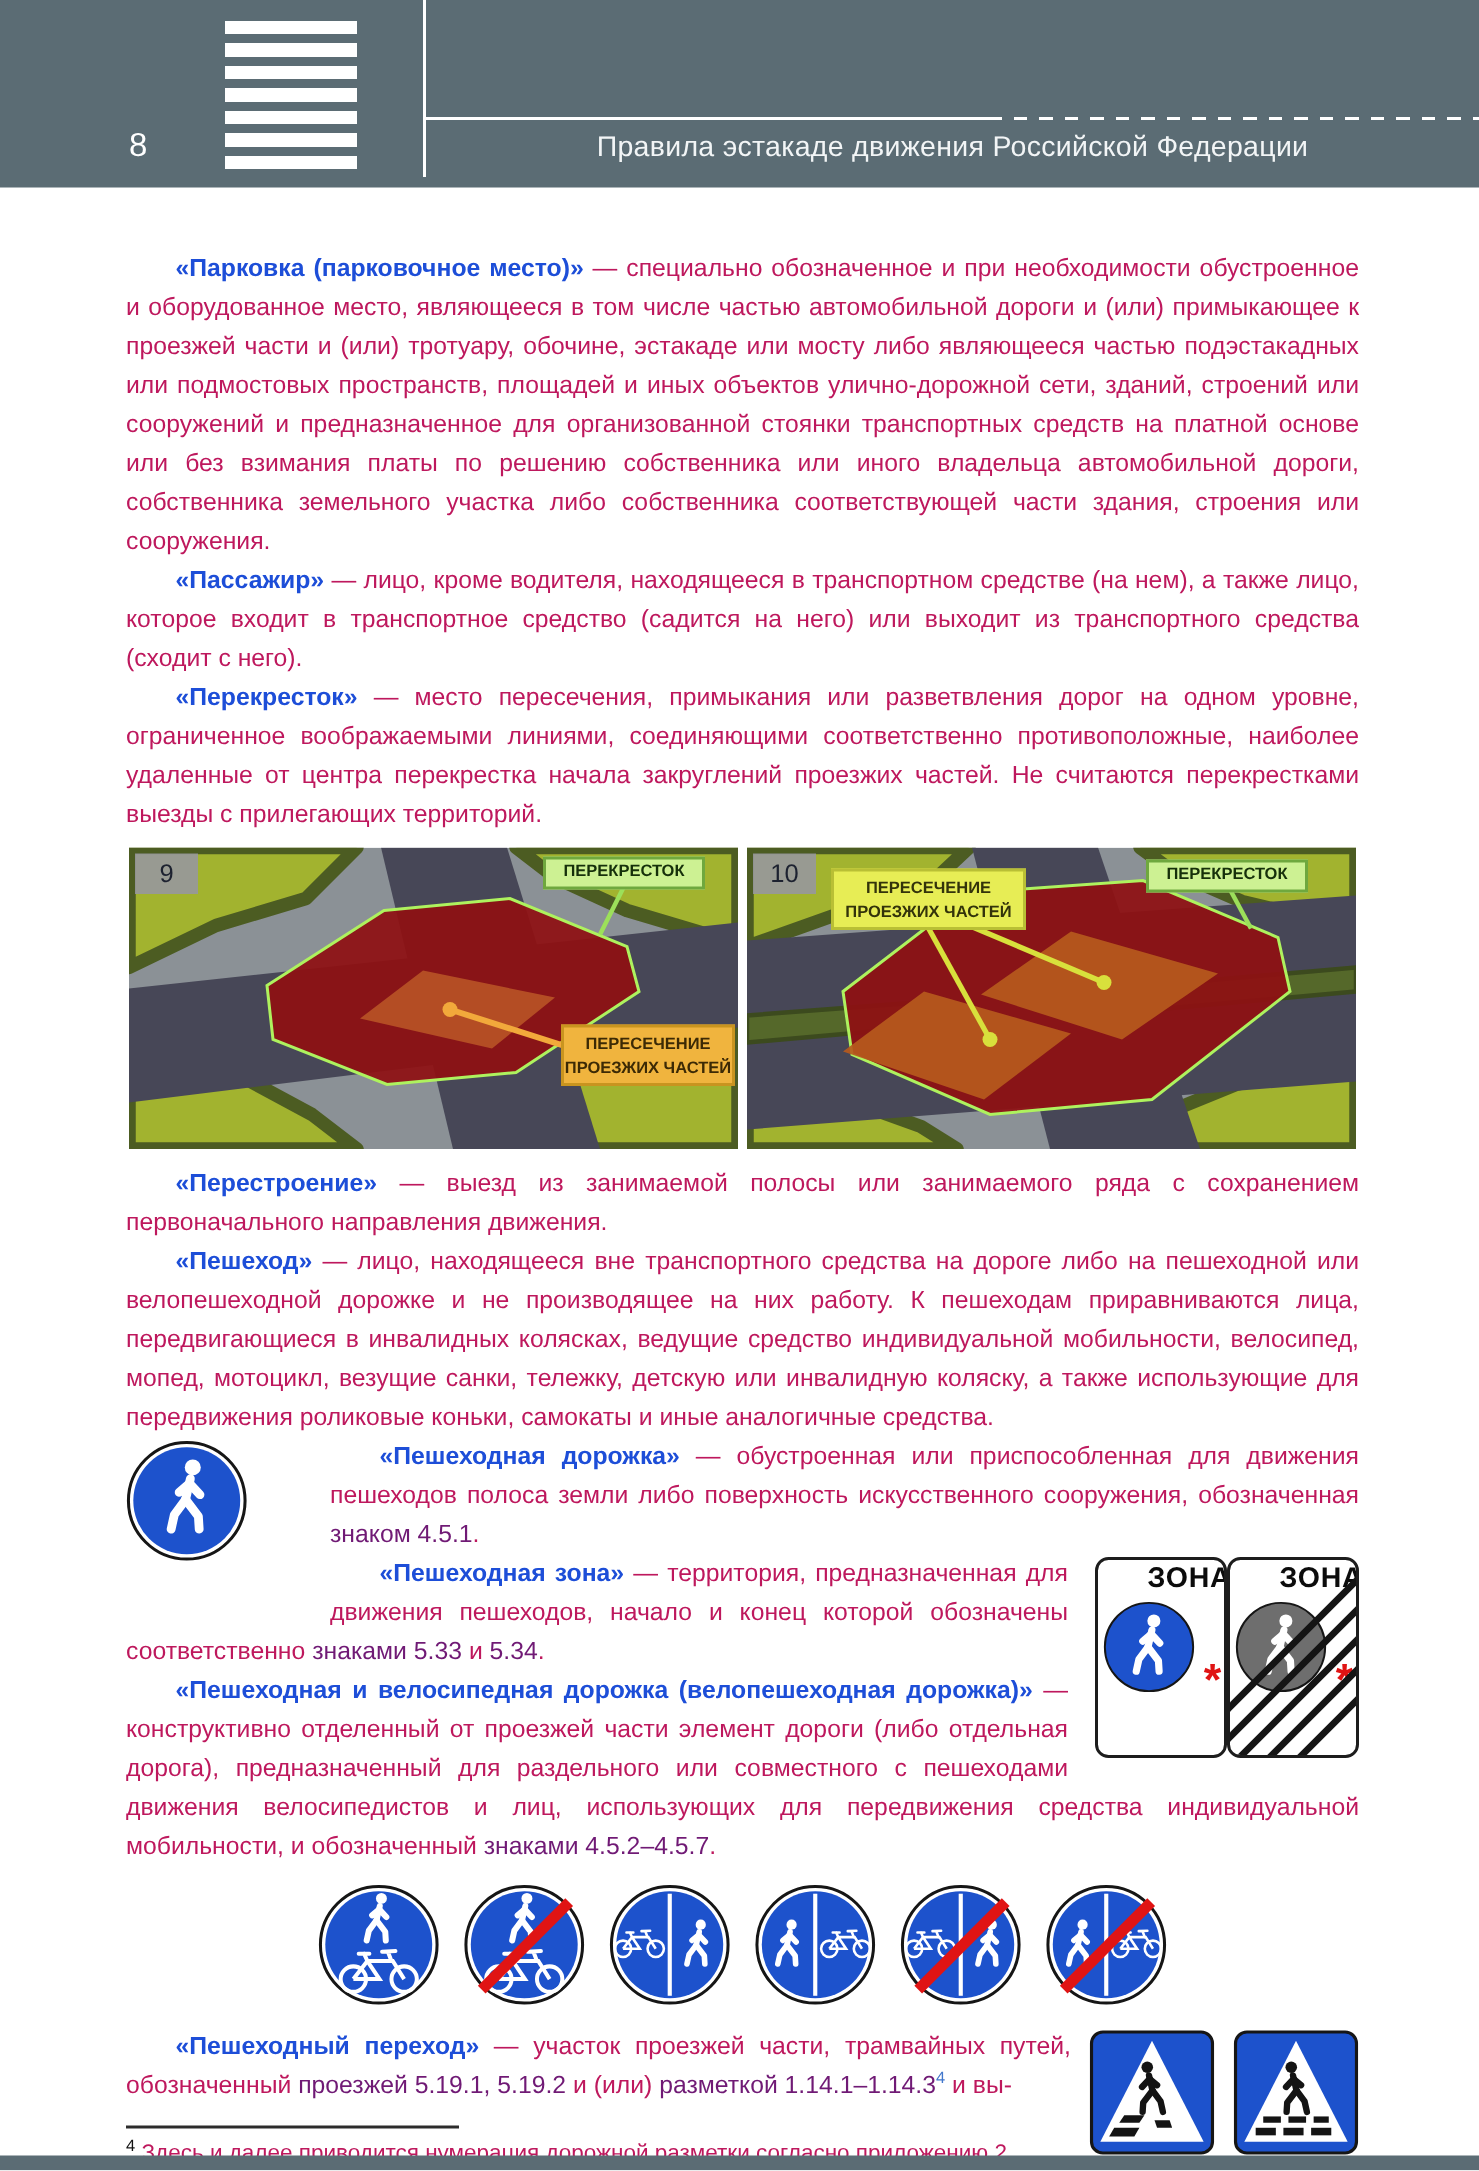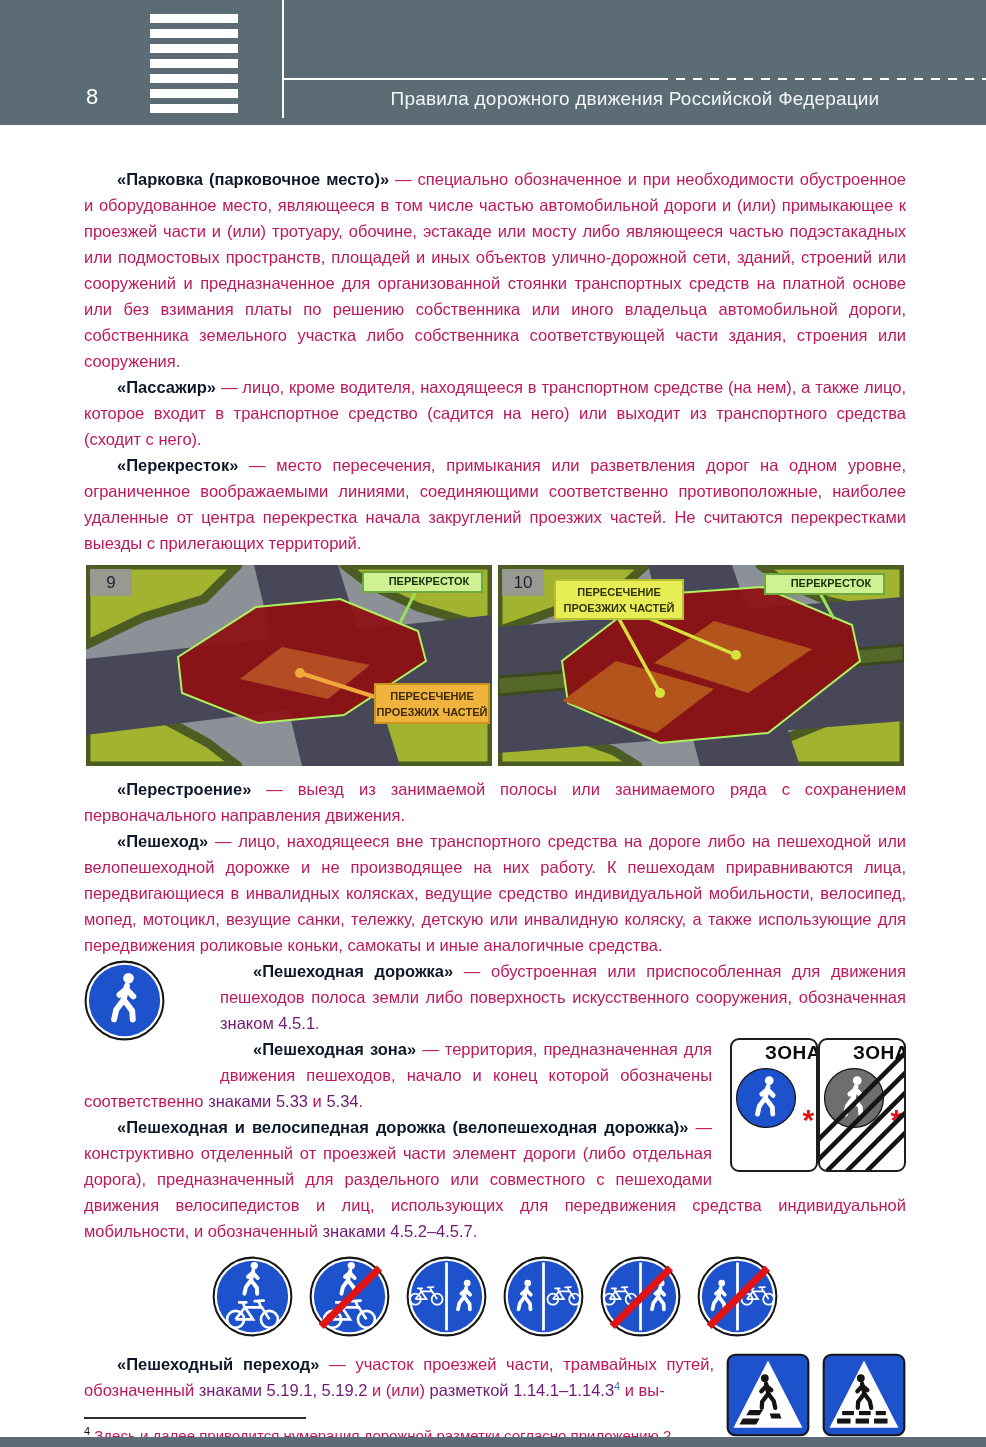--- a/index.html
+++ b/index.html
@@ -16,33 +16,33 @@
   #hdr-dash{position:absolute;left:676px;top:78px;width:310px;height:2px;
             background:repeating-linear-gradient(to right,#fff 0 9px,rgba(0,0,0,0) 9px 17px);}
   #hdr-title{position:absolute;left:284px;top:88px;width:702px;text-align:center;
              color:#f2f5f6;font-size:19px;letter-spacing:.2px;}
 
   
   #content{position:absolute;left:84px;top:166px;width:822px;
            font-size:16.5px;line-height:26px;text-align:justify;}
   #content p{margin:0;text-indent:33px;}
   .sg-p{color:#be185d;}
-  .sg-b{font-weight:700;color:#0f172a;margin-top:12px;}
+  .sg-b{font-weight:700;color:#1d4ed8;margin-top:12px;}
   .sg-l{color:#701a75;}
   .sg-sup{font-size:11px;vertical-align:super;line-height:0;}
   .sg-lsup{color:#4277cc;font-size:11px;vertical-align:super;line-height:0;}
 
   
   #figures{display:flex;gap:6px;margin:9px 0 10px 2px;}
   .fig{position:relative;width:406px;height:201px;overflow:hidden;}
   .fig svg{position:absolute;left:0;top:0;}
   .fig-num{position:absolute;left:4px;top:4px;width:42px;height:27px;background:rgba(150,150,160,.88);
            color:#1d2230;font-size:17px;text-align:center;line-height:27px;}
   .tag{position:absolute;font-weight:700;text-align:center;}
-  .tag-green{background:#cdf193;border:2px solid #6fa83e;color:#16300a;font-size:11px;line-height:17px;padding-left:13px;}
+  .tag-green{background:#cdf193;border:2px solid #6fa83e;color:#16300a;font-size:11px;line-height:17px;}
   .tag-orange{background:#f0b43e;border:2px solid #c9941f;color:#3c2a05;font-size:11px;line-height:16px;padding-top:3px;}
   .tag-lime{background:#e7ed55;border:2px solid #b9bf35;color:#33330a;font-size:11px;line-height:16px;padding-top:3px;}
 
   
   .float-451{float:left;width:124px;height:116px;margin:2px 12px 4px 0;position:relative;}
   .float-451 svg{position:absolute;left:0;top:0;}
   .float-zona{float:right;width:182px;height:132px;margin:2px 0 6px 12px;display:flex;gap:0;justify-content:flex-end;}
   .zona-sign{position:relative;width:84px;height:130px;background:#fff;border:2px solid #1d1d1d;
              border-radius:9px;text-align:center;overflow:hidden;}
   .zona-word{font-weight:700;font-size:19px;color:#0c0c0c;margin-top:4px;letter-spacing:.5px;}
@@ -87,21 +87,21 @@
 </svg>
 
 <div id="page">
 
   <div id="header">
     <div id="page-num">8</div>
     <div id="zebra"></div>
     <div id="hdr-vline"></div>
     <div id="hdr-solid"></div>
     <div id="hdr-dash"></div>
-    <div id="hdr-title">Правила дорожного движения Российской Федерации</div>
+    <div id="hdr-title">Правила эстакаде движения Российской Федерации</div>
   </div>
 
   <div id="content">
 
     <p><span class="sg-b">«Парковка (парковочное место)»</span><span class="sg-p"> — специально обозначенное и при необходимости обустроенное и оборудованное место, являющееся в том числе частью автомобильной дороги и (или) примыкающее к проезжей части и (или) тротуару, обочине, эстакаде или мосту либо являющееся частью подэстакадных или подмостовых пространств, площадей и иных объектов улично-дорожной сети, зданий, строений или сооружений и предназначенное для организованной стоянки транспортных средств на платной основе или без взимания платы по решению собственника или иного владельца автомобильной дороги, собственника земельного участка либо собственника соответствующей части здания, строения или сооружения.</span></p>
     <p><span class="sg-b">«Пассажир»</span><span class="sg-p"> — лицо, кроме водителя, находящееся в транспортном средстве (на нем), а также лицо, которое входит в транспортное средство (садится на него) или выходит из транспортного средства (сходит с него).</span></p>
     <p><span class="sg-b">«Перекресток»</span><span class="sg-p"> — место пересечения, примыкания или разветвления дорог на одном уровне, ограниченное воображаемыми линиями, соединяющими соответственно противоположные, наиболее удаленные от центра перекрестка начала закруглений проезжих частей. Не считаются перекрестками выезды с прилегающих территорий.</span></p>
 
     <div id="figures">
 
@@ -288,21 +288,21 @@
             </g>
           <g fill="#141414">
             <rect x="24" y="69" width="14" height="5"></rect>
             <rect x="44" y="69" width="14" height="5"></rect>
             <rect x="64" y="69" width="12" height="5"></rect>
             <rect x="18" y="78" width="16" height="6"></rect>
             <rect x="40" y="78" width="16" height="6"></rect>
             <rect x="62" y="78" width="16" height="6"></rect>
           </g>
         </svg>
-      </span><span><span class="sg-b">«Пешеходный переход»</span><span class="sg-p"> — участок проезжей части, трамвайных путей, обозначенный </span><span class="sg-l">знаками 5.19.1, 5.19.2</span><span class="sg-p"> и (или) </span><span class="sg-l">разметкой 1.14.1–1.14.3</span><span class="sg-lsup">4</span><span class="sg-p"> и вы-</span></span>
+      </span><span><span class="sg-b">«Пешеходный переход»</span><span class="sg-p"> — участок проезжей части, трамвайных путей, обозначенный </span><span class="sg-l">проезжей 5.19.1, 5.19.2</span><span class="sg-p"> и (или) </span><span class="sg-l">разметкой 1.14.1–1.14.3</span><span class="sg-lsup">4</span><span class="sg-p"> и вы-</span></span>
     </p>
 
     <div id="footnote-rule"></div>
     <p id="footnote"><span class="sg-sup">4</span><span class="sg-p"> Здесь и далее приводится нумерация дорожной разметки согласно приложению 2.</span></p>
 
   </div>
 
   <div id="footer-bar"></div>
 </div>
 

